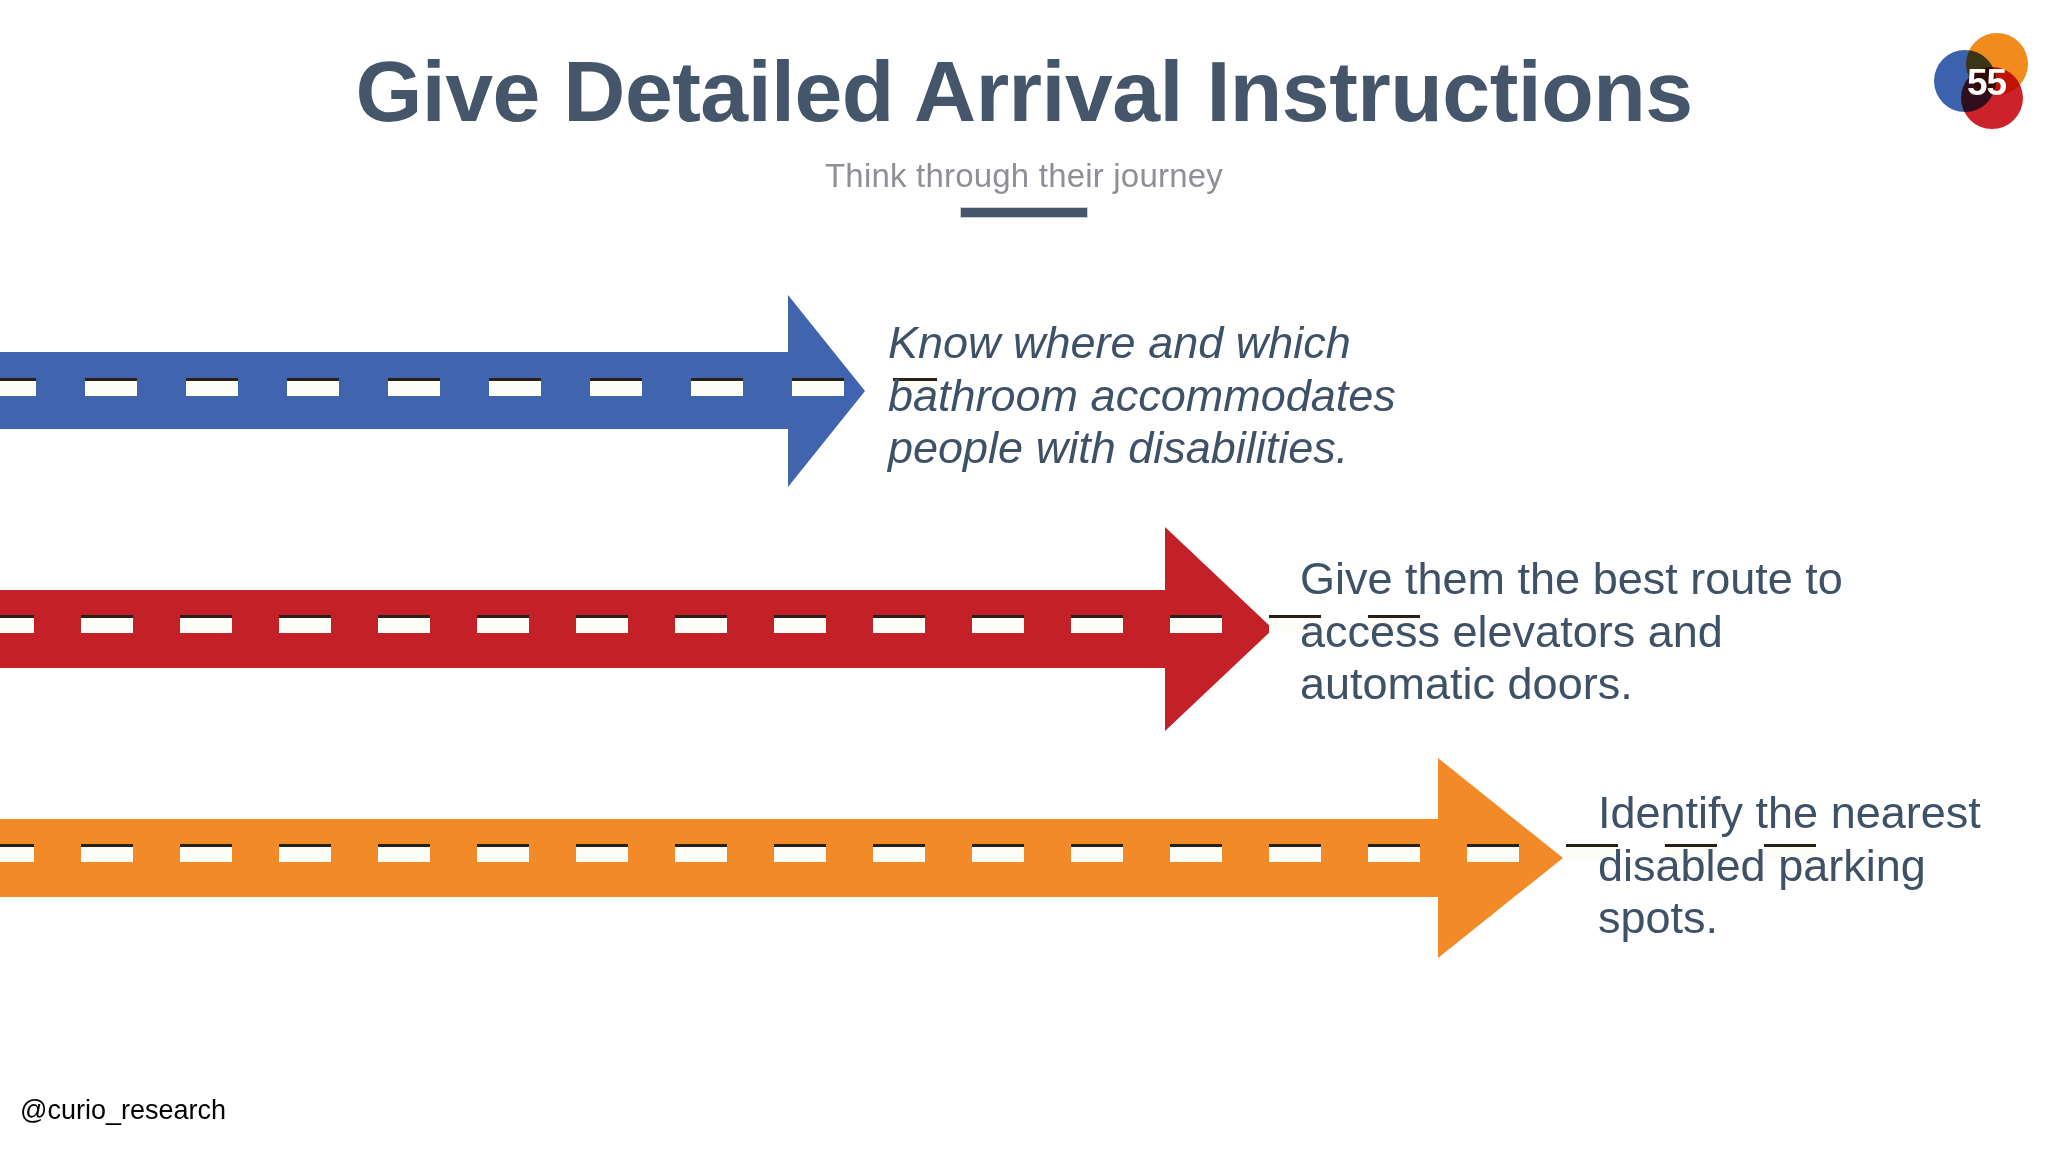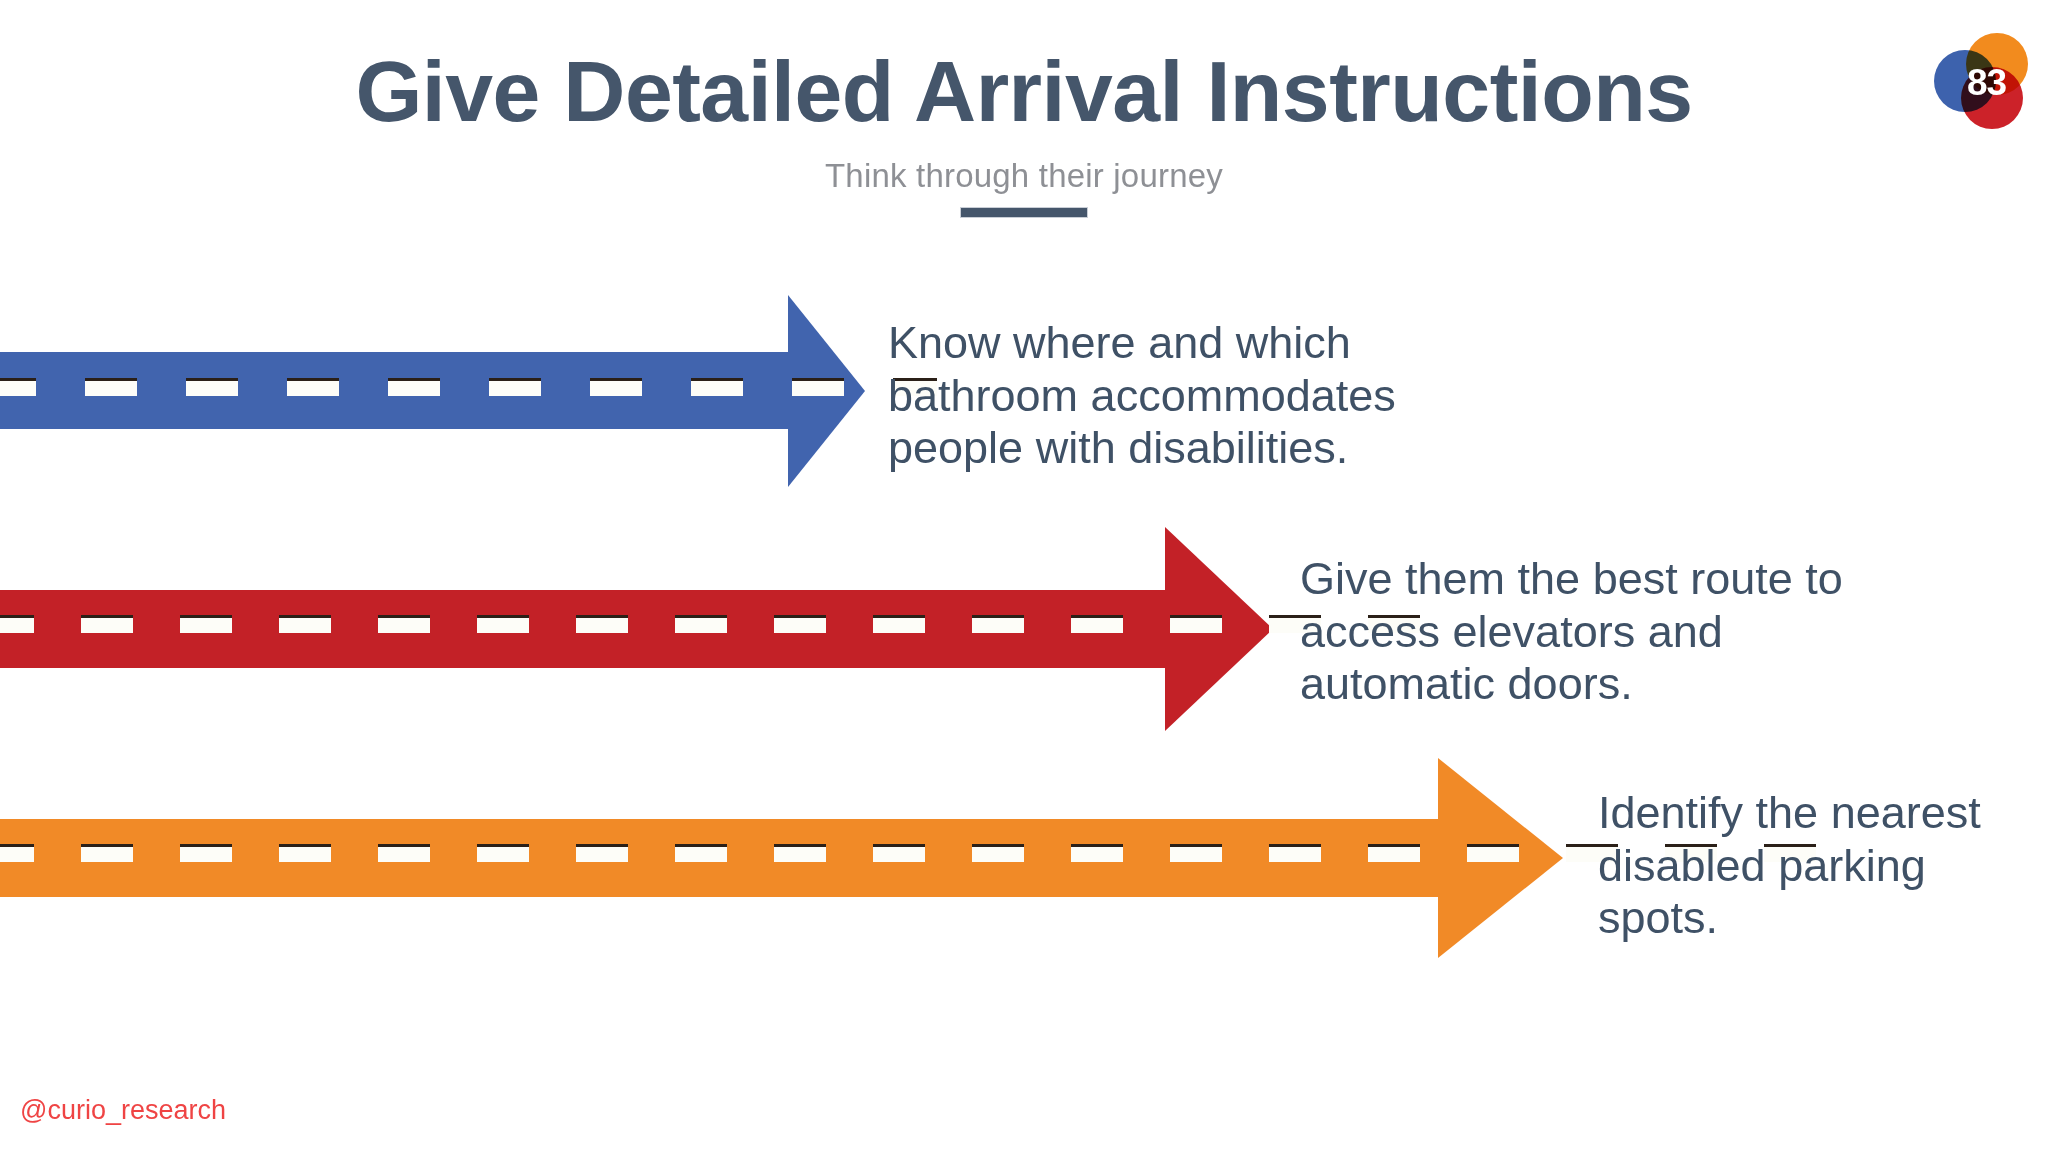--- a/index.html
+++ b/index.html
@@ -129,21 +129,21 @@
     color: #3f5166;
     font-weight: normal;
   }
 
   
   #footer-handle {
     position: absolute;
     left: 20px;
     top: 1095px;
     font-size: 27px;
-    color: #ef4444;
+    color: #000000;
   }
   #footer-credits {
     position: absolute;
     right: 22px;
     top: 1020px;
     text-align: right;
     width: 700px;
   }
   #footer-credits .credit {
     font-size: 28px;
@@ -164,41 +164,41 @@
   <div id="subtitle">Think through their journey</div>
 
   <div id="title">Give Detailed Arrival Instructions</div>
 
   <div id="title-divider"></div>
 
   <div id="logo">
     <div class="lcircle c-blue"></div>
     <div class="lcircle c-orange"></div>
     <div class="lcircle c-red"></div>
-    <div class="lnum">83</div>
+    <div class="lnum">55</div>
   </div>
 
   <div class="arrow-row" style="top:295px;">
     <div class="arrow">
       <div class="shaft" style="top:57px;width:790px;height:77px;background:#4164ae;"></div>
       <div class="head" style="left:788px;top:0px;border-width:96px 0 96px 77px;border-left-color:#4164ae;"></div>
       <div class="dashes" style="left:0px;top:83px;width:720px;gap:49px;">
         <div class="dash" style="width:36px;"></div>
         <div class="dash" style="width:52px;"></div>
         <div class="dash" style="width:52px;"></div>
         <div class="dash" style="width:52px;"></div>
         <div class="dash" style="width:52px;"></div>
         <div class="dash" style="width:52px;"></div>
         <div class="dash" style="width:52px;"></div>
         <div class="dash" style="width:52px;"></div>
         <div class="dash" style="width:52px;"></div>
         <div class="dash" style="width:44px;"></div>
       </div>
     </div>
-    <div class="arrow-text" style="left:888px;top:22px;width:600px;">Know where and which bathroom accommodates people with disabilities.</div>
+    <div class="arrow-text" style="left:888px;top:22px;width:600px;font-style:italic;">Know where and which bathroom accommodates people with disabilities.</div>
   </div>
 
   <div class="arrow-row" style="top:527px;">
     <div class="arrow">
       <div class="shaft" style="top:63px;width:1167px;height:78px;background:#c32127;"></div>
       <div class="head" style="left:1165px;top:0px;border-width:102px 0 102px 108px;border-left-color:#c32127;"></div>
       <div class="dashes" style="left:0px;top:88px;width:1120px;gap:47px;">
         <div class="dash" style="width:34px;"></div>
         <div class="dash" style="width:52px;"></div>
         <div class="dash" style="width:52px;"></div>

